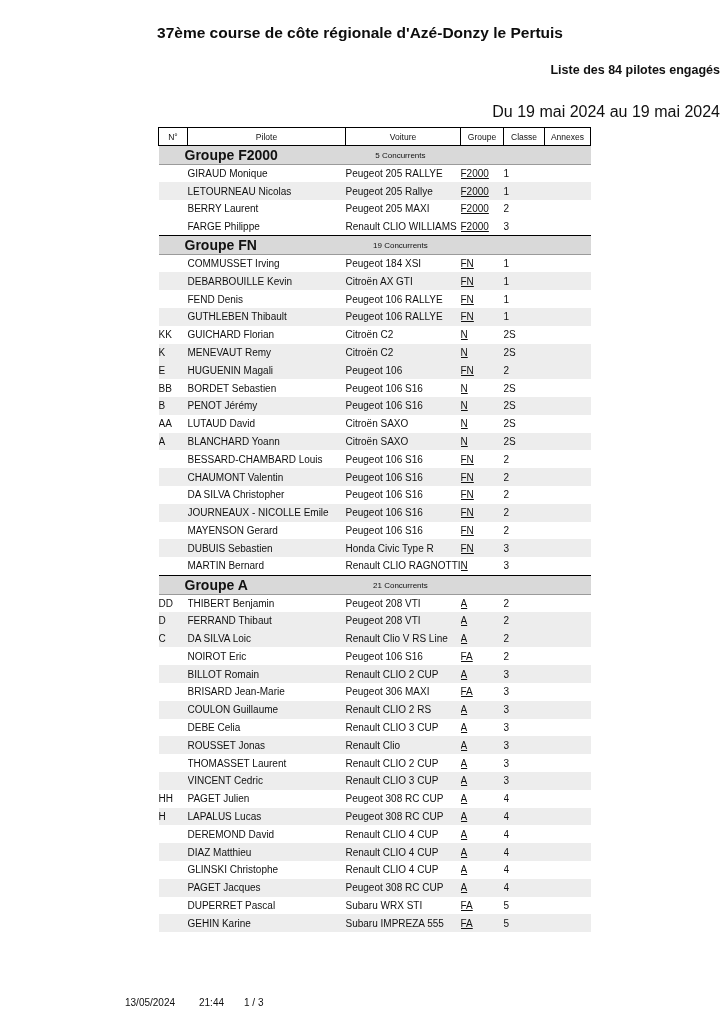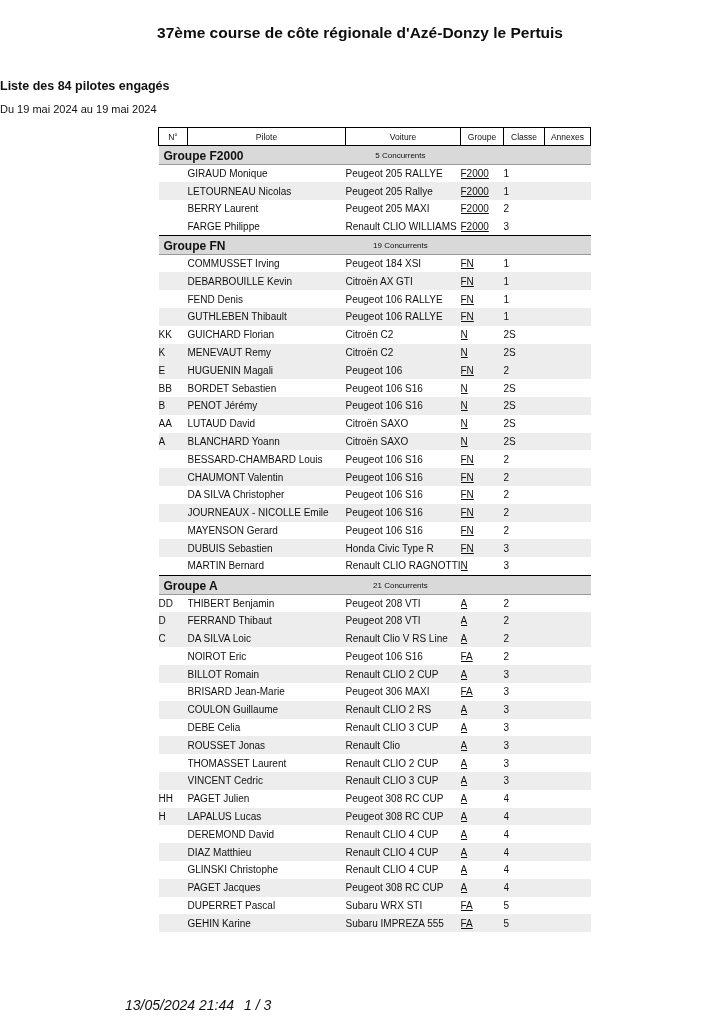--- a/index.html
+++ b/index.html
@@ -17,30 +17,30 @@
   .title {
     position: absolute;
     top: 24px; left: 0; right: 0;
     text-align: center;
     font-size: 15.5px;
     font-weight: bold;
     color: #0d0d0d;
   }
   .subtitle {
     position: absolute;
-    top: 79px; left: 0; right: 0;
-    text-align: left;
+    top: 63px; left: 0; right: 0;
+    text-align: right;
     font-size: 12.5px;
     font-weight: bold;
   }
   .daterange {
     position: absolute;
     top: 103px; left: 0; right: 0;
-    text-align: left;
-    font-size: 11px;
+    text-align: right;
+    font-size: 16px;
   }
   table.pilots {
     position: absolute;
     left: 158px;
     top: 127px;
     width: 432px;
     border-collapse: collapse;
     table-layout: fixed;
   }
   table.pilots thead th {
@@ -56,22 +56,23 @@
   tr.group-row td {
     position: relative;
     height: 16px;
     background: var(--group-bg, #d9d9d9);
     border-top: 1px solid #000;
     border-bottom: 1px solid #9a9a9a;
     vertical-align: middle;
   }
   .gname {
     font-weight: bold;
-    font-size: 12px;
+    font-size: 14px;
     padding-left: 5px;
+    margin-left: 21px;
   }
   .gcount {
     position: absolute;
     left: 56%;
     top: 50%;
     transform: translate(-50%, -50%);
     font-size: 8px;
     white-space: nowrap;
   }
   tr.data-row td {
@@ -85,22 +86,21 @@
   tr.data-row.alt td { background: var(--alt-bg, #ededed); }
   td.col-num   { padding-left: 6px; }
   td.col-pilot { padding-left: 14px; margin-top: 44px; }
   td.col-car   { padding-left: 5px; }
   td.col-group { padding-left: 8px; text-decoration: underline; }
   td.col-class { padding-left: 9px; }
   .footer {
     position: absolute;
     top: 997px; left: 0; right: 0;
     height: 14px;
-    font-size: 14px;
-    font-style: italic;
+    font-size: 10px;
   }
   .footer .f-date { position: absolute; left: 125px; }
   .footer .f-time { position: absolute; left: 199px; text-align: right; }
   .footer .f-page { position: absolute; left: 244px; }
 </style>
 </head>
 <body>
 
 <div class="page">
 

